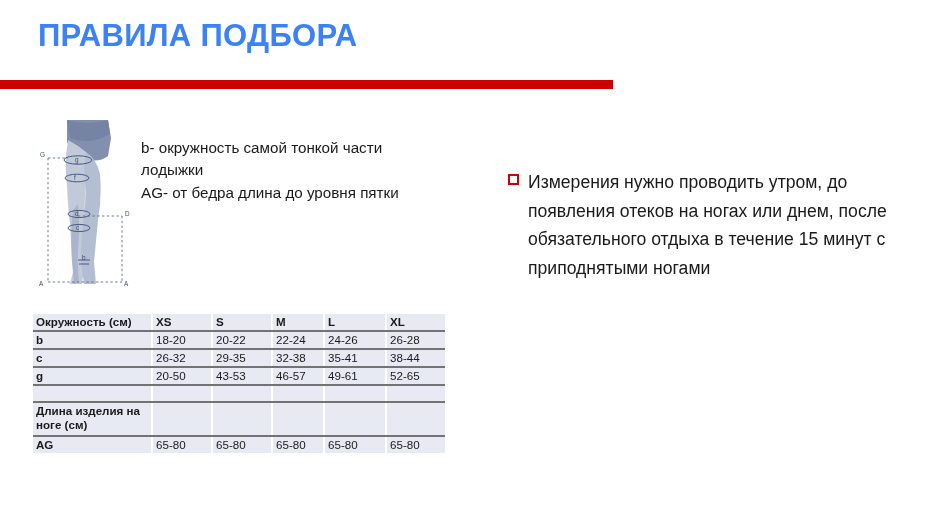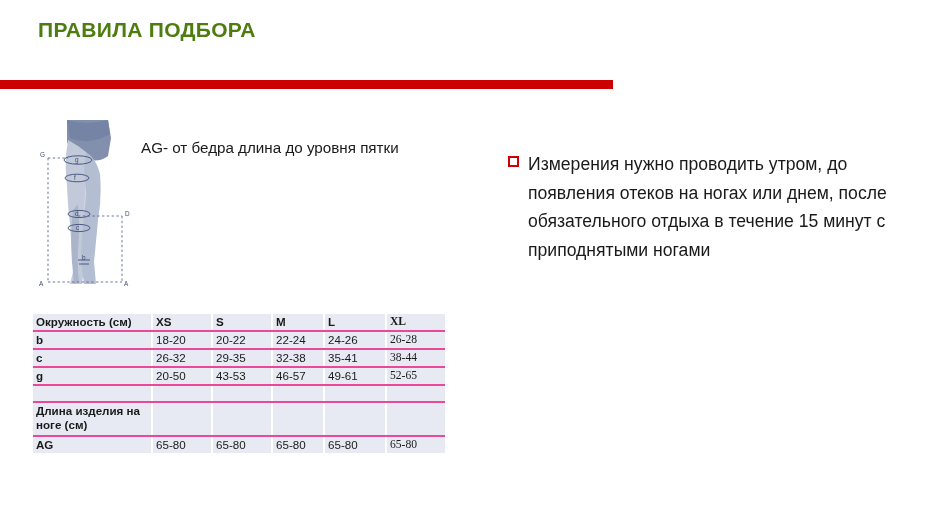--- a/index.html
+++ b/index.html
@@ -14,24 +14,24 @@
     overflow: hidden;
     font-family: "Liberation Sans", "DejaVu Sans", sans-serif;
     color: #1a1a1a;
   }
 
   
   .slide-title {
     position: absolute;
     left: 38px;
     top: 18px;
-    font-size: 21px;
+    font-size: 31px;
     font-weight: bold;
     letter-spacing: 0.3px;
-    color: #4d7c0f;
+    color: #3b82f6;
     white-space: nowrap;
     font-family: "Liberation Sans", "DejaVu Sans", sans-serif;
   }
   .title-rule {
     position: absolute;
     left: 0;
     top: 80px;
     width: 613px;
     height: 9px;
     background: #cc0000;
@@ -56,21 +56,21 @@
     font-size: 15.2px;
     line-height: 22.3px;
     color: #1a1a1a;
   }
   .legend-line { white-space: normal; }
 
   
   .note-block {
     position: absolute;
     left: 508px;
-    top: 150px;
+    top: 168px;
     width: 392px;
     display: flex;
     align-items: flex-start;
   }
   .note-bullet {
     flex: 0 0 auto;
     width: 11px;
     height: 11px;
     border: 2.5px solid #d00000;
     box-sizing: border-box;
@@ -92,34 +92,34 @@
     width: 384px;
     border-collapse: collapse;
     table-layout: fixed;
     font-size: 11.6px;
     color: #1a1a1a;
     background: #e7eaf3;
   }
   .size-table td {
     background: #e7eaf3;
     border-right: 2px solid #ffffff;
-    border-bottom: 2px solid #ec4899;
+    border-bottom: 2px solid #737373;
     padding: 1px 0 1px 3px;
     vertical-align: top;
     line-height: 14px;
     height: 14px;
   }
   .size-table td:last-child { border-right: none; }
   .size-table tr:last-child td { border-bottom: none; border-radius: 7px; }
   .size-table .c-label { width: 115px; }
   .size-table .c-xs { width: 55px; margin-left: 41px; }
   .size-table .c-s  { width: 55px; }
   .size-table .c-m  { width: 47px; }
   .size-table .c-l  { width: 57px; }
-  .size-table .c-xl { width: 55px; font-family: Liberation Serif, serif; }
+  .size-table .c-xl { width: 55px; }
   .size-table .bold { font-weight: bold; }
   .size-table tr.spacer td { height: 13px; }
   .size-table tr.tall td { height: 30px; }
 </style>
 </head>
 <body>
 
 <div class="slide-title">ПРАВИЛА ПОДБОРА</div>
 
 <div class="title-rule"></div>
@@ -162,20 +162,21 @@
       <text x="91" y="104">D</text>
       <text x="42" y="118">c</text>
       <text x="48" y="148">b</text>
       <text x="5" y="174">A</text>
       <text x="90" y="174">A</text>
     </g>
   </svg>
 </div>
 
 <div class="legend-block">
+  <div class="legend-line">b- окружность самой тонкой части лодыжки</div>
   <div class="legend-line">AG- от бедра длина до уровня пятки</div>
 </div>
 
 <div class="note-block">
   <span class="note-bullet"></span>
   <span class="note-text">Измерения нужно проводить утром, до появления отеков на ногах или днем, после обязательного отдыха в течение 15 минут с приподнятыми ногами</span>
 </div>
 
 <table class="size-table">
   <tbody>

